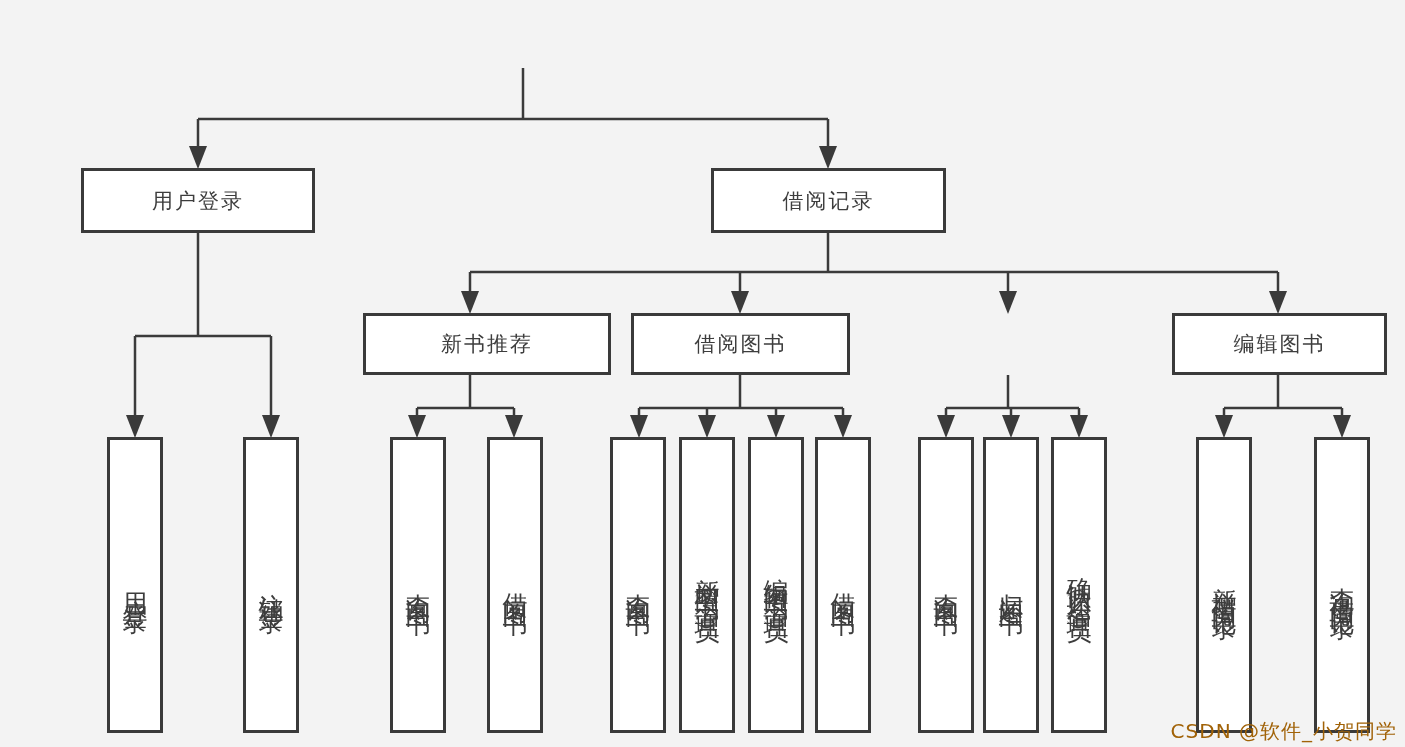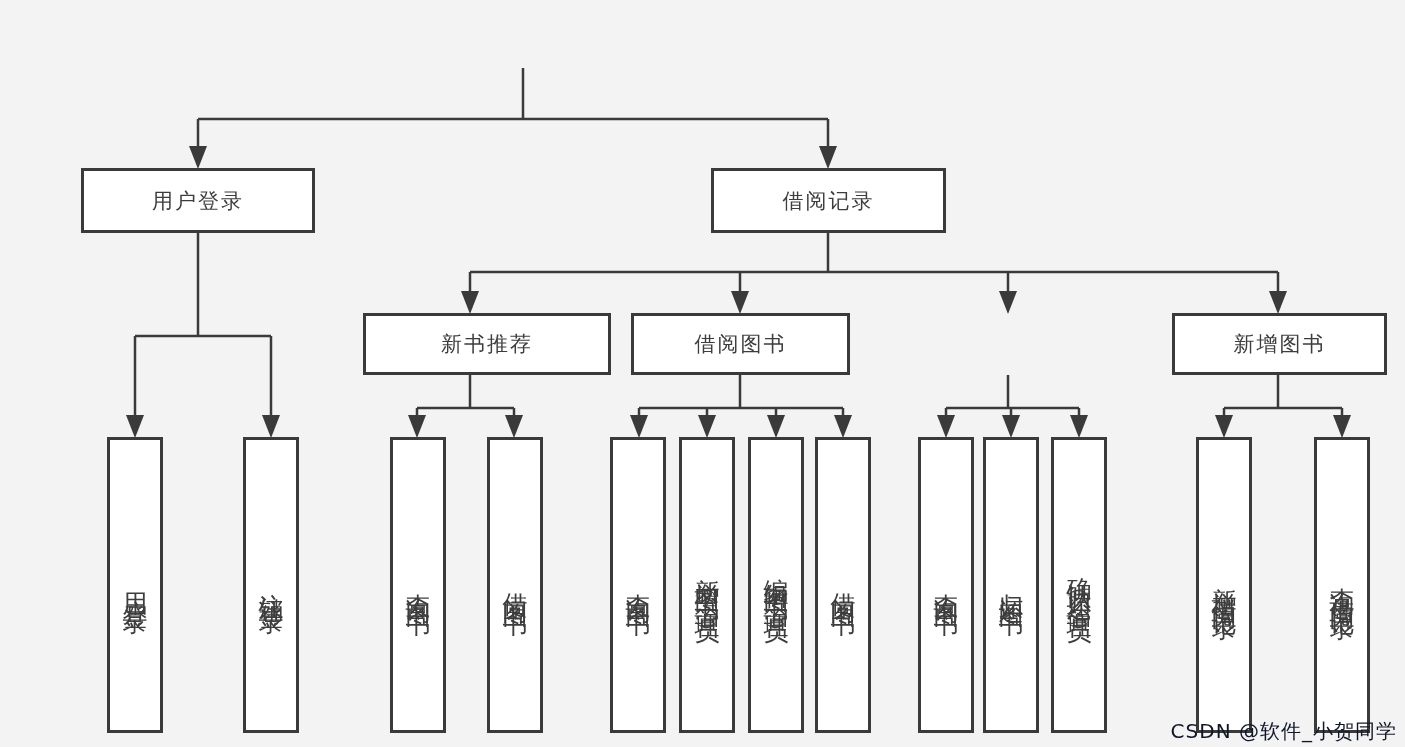--- a/index.html
+++ b/index.html
@@ -21,21 +21,21 @@
   .leaf-node .v-text{
     writing-mode:vertical-rl;
     text-orientation:mixed;
     font-size:25px;
     letter-spacing:6px;
     line-height:1;
     white-space:nowrap;
   }
   .watermark{
     position:absolute;right:8px;bottom:2px;
-    font-size:20px;color:#0f172a;letter-spacing:1px;
+    font-size:20px;color:#a16207;letter-spacing:1px;
   }
 </style>
 </head>
 <body>
 
 <div id="stage">
 
   <svg id="connectors" width="1405" height="747" viewBox="0 0 1405 747">
     <g stroke="#3a3a3a" stroke-width="2.5" fill="none">
 
@@ -101,21 +101,21 @@
       <polygon points="1333,415 1351,415 1342,438"></polygon>
     </g>
   </svg>
 
 
   <div class="node h-node" style="left:81px;top:168px;width:234px;height:65px">用户登录</div>
   <div class="node h-node" style="left:711px;top:168px;width:235px;height:65px">借阅记录</div>
 
   <div class="node h-node" style="left:363px;top:313px;width:248px;height:62px">新书推荐</div>
   <div class="node h-node" style="left:631px;top:313px;width:219px;height:62px">借阅图书</div>
-  <div class="node h-node" style="left:1172px;top:313px;width:215px;height:62px">新增图书</div>
+  <div class="node h-node" style="left:1172px;top:313px;width:215px;height:62px">编辑图书</div>
 
   <div class="node leaf-node" style="left:107px">
     <span class="v-text">用户登录</span>
   </div>
   <div class="node leaf-node" style="left:243px">
     <span class="v-text">注销登录</span>
   </div>
 
   <div class="node leaf-node" style="left:390px">
     <span class="v-text">查询图书</span>

